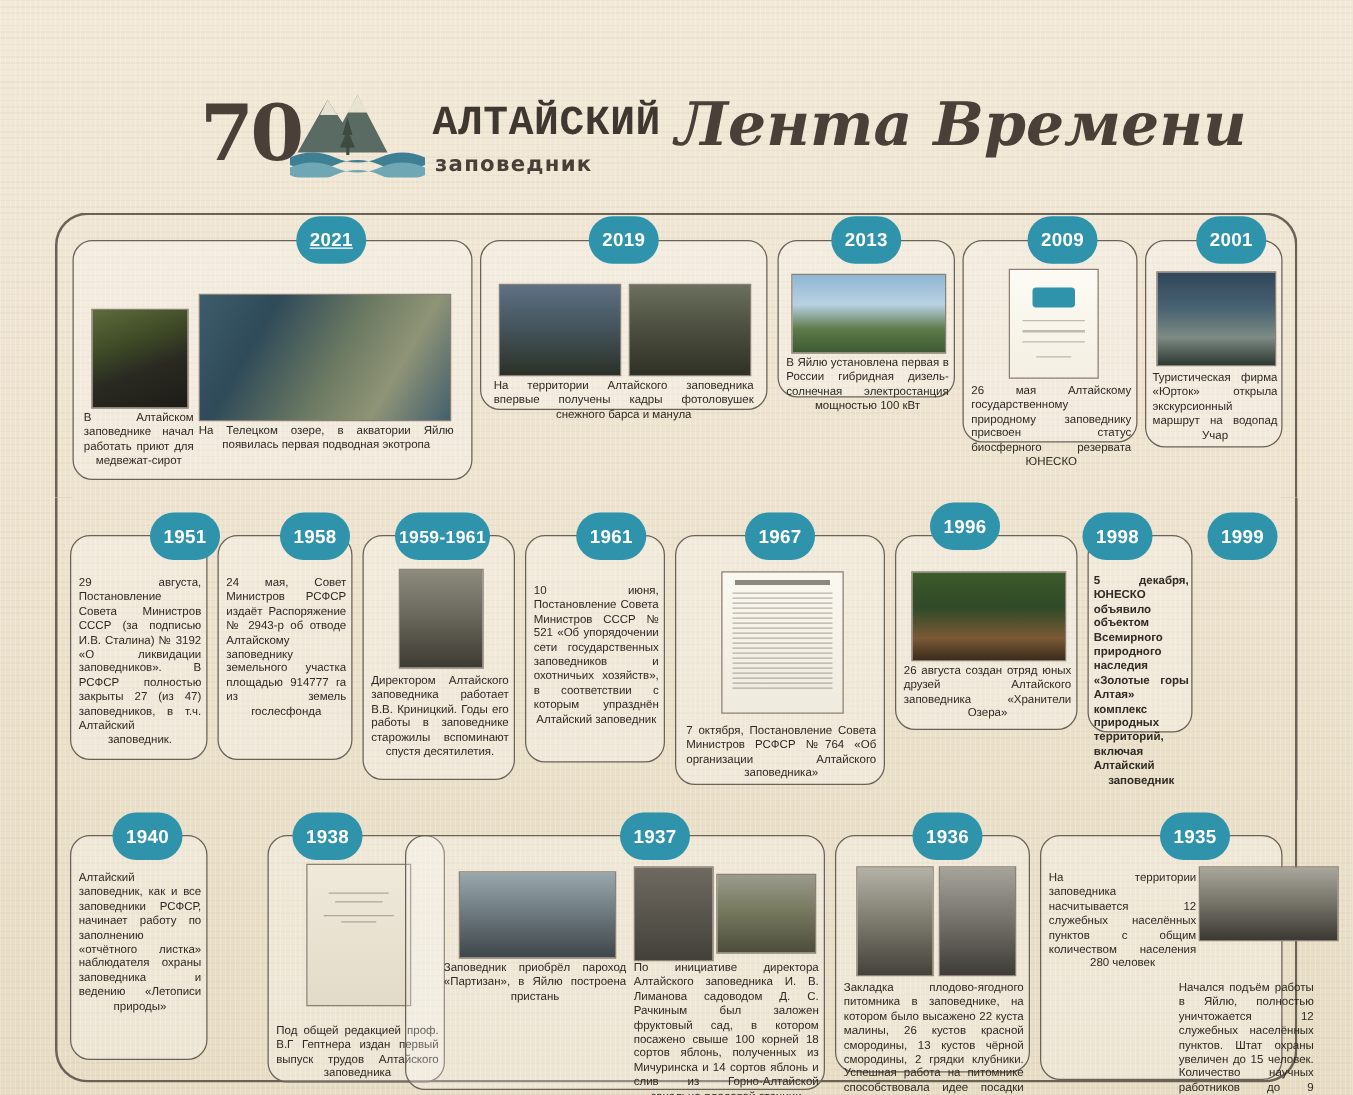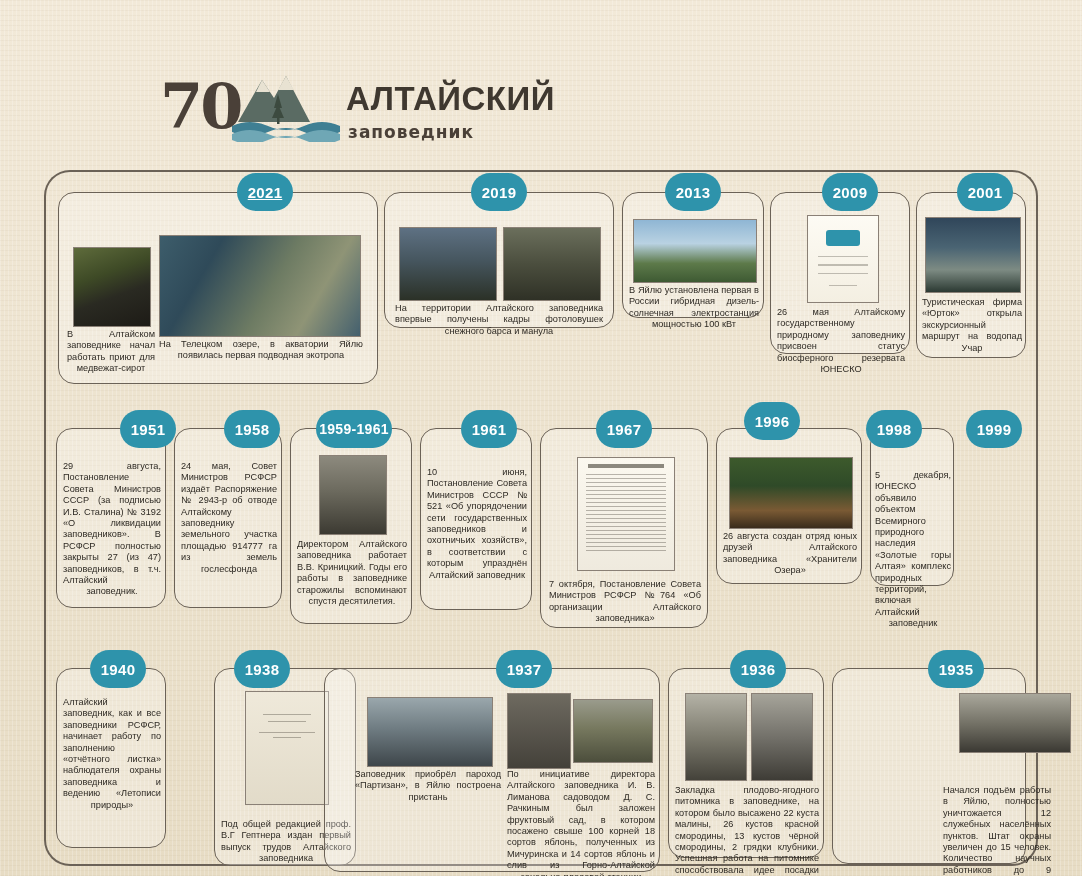--- a/index.html
+++ b/index.html
@@ -23,21 +23,21 @@
   .logo-90{
     position:absolute;left:0;top:6px;
     font-family:"DejaVu Serif", serif;
     font-size:62px;font-weight:bold;color:#4a4038;letter-spacing:-3px;
   }
   .logo-mountains{
     position:absolute;left:72px;top:0px;width:110px;height:78px;
   }
   .logo-title{
     position:absolute;left:186px;top:16px;
-    font-family:Liberation Sans, sans-serif;
+    font-family:Liberation Mono, monospace;
     font-size:33px;font-weight:bold;color:#3f3830;letter-spacing:0.5px;
     white-space:nowrap;
   }
   .logo-sub{
     position:absolute;left:188px;top:58px;
     font-family:"DejaVu Sans", sans-serif;
     font-size:17px;font-weight:bold;color:#4a4038;letter-spacing:1px;
   }
   .main-title{
     position:absolute;left:540px;top:44px;
@@ -129,20 +129,21 @@
         <path d="M54 12 L62 26 L46 26 Z" fill="#e8e2d2"></path>
         <path d="M0 62 q18 -8 36 0 q18 8 36 0 q18 -8 36 0 l0 6 q-18 8 -36 0 q-18 -8 -36 0 q-18 8 -36 0 Z" fill="#3f7f93"></path>
         <path d="M0 70 q18 -8 36 0 q18 8 36 0 q18 -8 36 0 l0 6 q-18 8 -36 0 q-18 -8 -36 0 q-18 8 -36 0 Z" fill="#6fa7b5"></path>
         <path d="M46 30 L50 44 L42 44 Z" fill="#3c4a3f"></path>
         <path d="M46 40 L52 54 L40 54 Z" fill="#3c4a3f"></path>
         <rect x="45" y="52" width="2.5" height="8" fill="#3c4a3f"></rect>
       </svg>
       <div class="logo-title">АЛТАЙСКИЙ</div>
       <div class="logo-sub">заповедник</div>
     </div>
+    <div class="main-title">Лента Времени</div>
   </div>
 
   <div class="row" style="top:170px;height:228px;">
     <div class="rail r1"></div>
 
     <div class="card" style="left:14px;top:22px;width:320px;height:192px;">
       <div class="photo p-bear" style="left:14px;top:54px;width:76px;height:78px;"></div>
       <div class="photo p-lake" style="left:100px;top:42px;width:200px;height:100px;"></div>
       <div class="txt" style="left:8px;top:136px;width:88px;">В Алтайском заповеднике начал работать приют для медвежат-сирот</div>
       <div class="txt" style="left:100px;top:146px;width:204px;">На Телецком озере, в акватории Яйлю появилась первая подводная экотропа</div>
@@ -235,21 +236,21 @@
     </div>
     <div class="year" style="left:552px;top:12px;">1967</div>
 
     <div class="card" style="left:672px;top:30px;width:146px;height:156px;padding-left:40px;">
       <div class="photo p-fire-kids" style="left:12px;top:28px;width:122px;height:70px;"></div>
       <div class="txt" style="left:6px;top:102px;width:134px;">26 августа создан отряд юных друзей Алтайского заповедника «Хранители Озера»</div>
     </div>
     <div class="year" style="left:700px;top:4px;">1996</div>
 
     <div class="card" style="left:826px;top:30px;width:84px;height:158px;">
-      <div class="txt" style="left:4px;top:41px;width:76px;">5 декабря, ЮНЕСКО объявило объектом Всемирного природного наследия «Золотые горы Алтая» комплекс природных территорий, включая Алтайский заповедник</div>
+      <div class="txt" style="left:4px;top:30px;width:76px;font-weight:bold;">5 декабря, ЮНЕСКО объявило объектом Всемирного природного наследия «Золотые горы Алтая» комплекс природных территорий, включая Алтайский заповедник</div>
     </div>
     <div class="year" style="left:822px;top:12px;">1998</div>
 
     <div class="year" style="left:922px;top:12px;">1999</div>
   </div>
 
   <div class="row" style="top:640px;height:226px;">
     <div class="rail r3"></div>
 
     <div class="card" style="left:12px;top:28px;width:110px;height:180px;">
@@ -280,19 +281,20 @@
     <div class="year" style="left:452px;top:10px;">1937</div>
 
     <div class="card" style="left:624px;top:28px;width:156px;height:190px;">
       <div class="photo p-nursery1" style="left:16px;top:24px;width:60px;height:86px;"></div>
       <div class="photo p-nursery2" style="left:82px;top:24px;width:60px;height:86px;"></div>
       <div class="txt" style="left:6px;top:116px;width:144px;">Закладка плодово-ягодного питомника в заповеднике, на котором было высажено 22 куста малины, 26 кустов красной смородины, 13 кустов чёрной смородины, 2 грядки клубники. Успешная работа на питомнике способствовала идее посадки яблонь.</div>
     </div>
     <div class="year" style="left:686px;top:10px;">1936</div>
 
     <div class="card" style="left:788px;top:28px;width:194px;height:196px;">
+      <div class="txt" style="left:6px;top:28px;width:118px;">На территории заповедника насчитывается 12 служебных населённых пунктов с общим количеством населения 280 человек</div>
       <div class="photo p-group" style="left:130px;top:24px;width:110px;height:58px;margin-left:-4px;"></div>
       <div class="txt" style="left:110px;top:116px;width:108px;">Начался подъём работы в Яйлю, полностью уничтожается 12 служебных населённых пунктов. Штат охраны увеличен до 15 человек. Количество научных работников до 9 человек. Всего 65 рабочих и служащих.</div>
     </div>
     <div class="year" style="left:884px;top:10px;">1935</div>
   </div>
 
 </div>
 
 </body></html>

